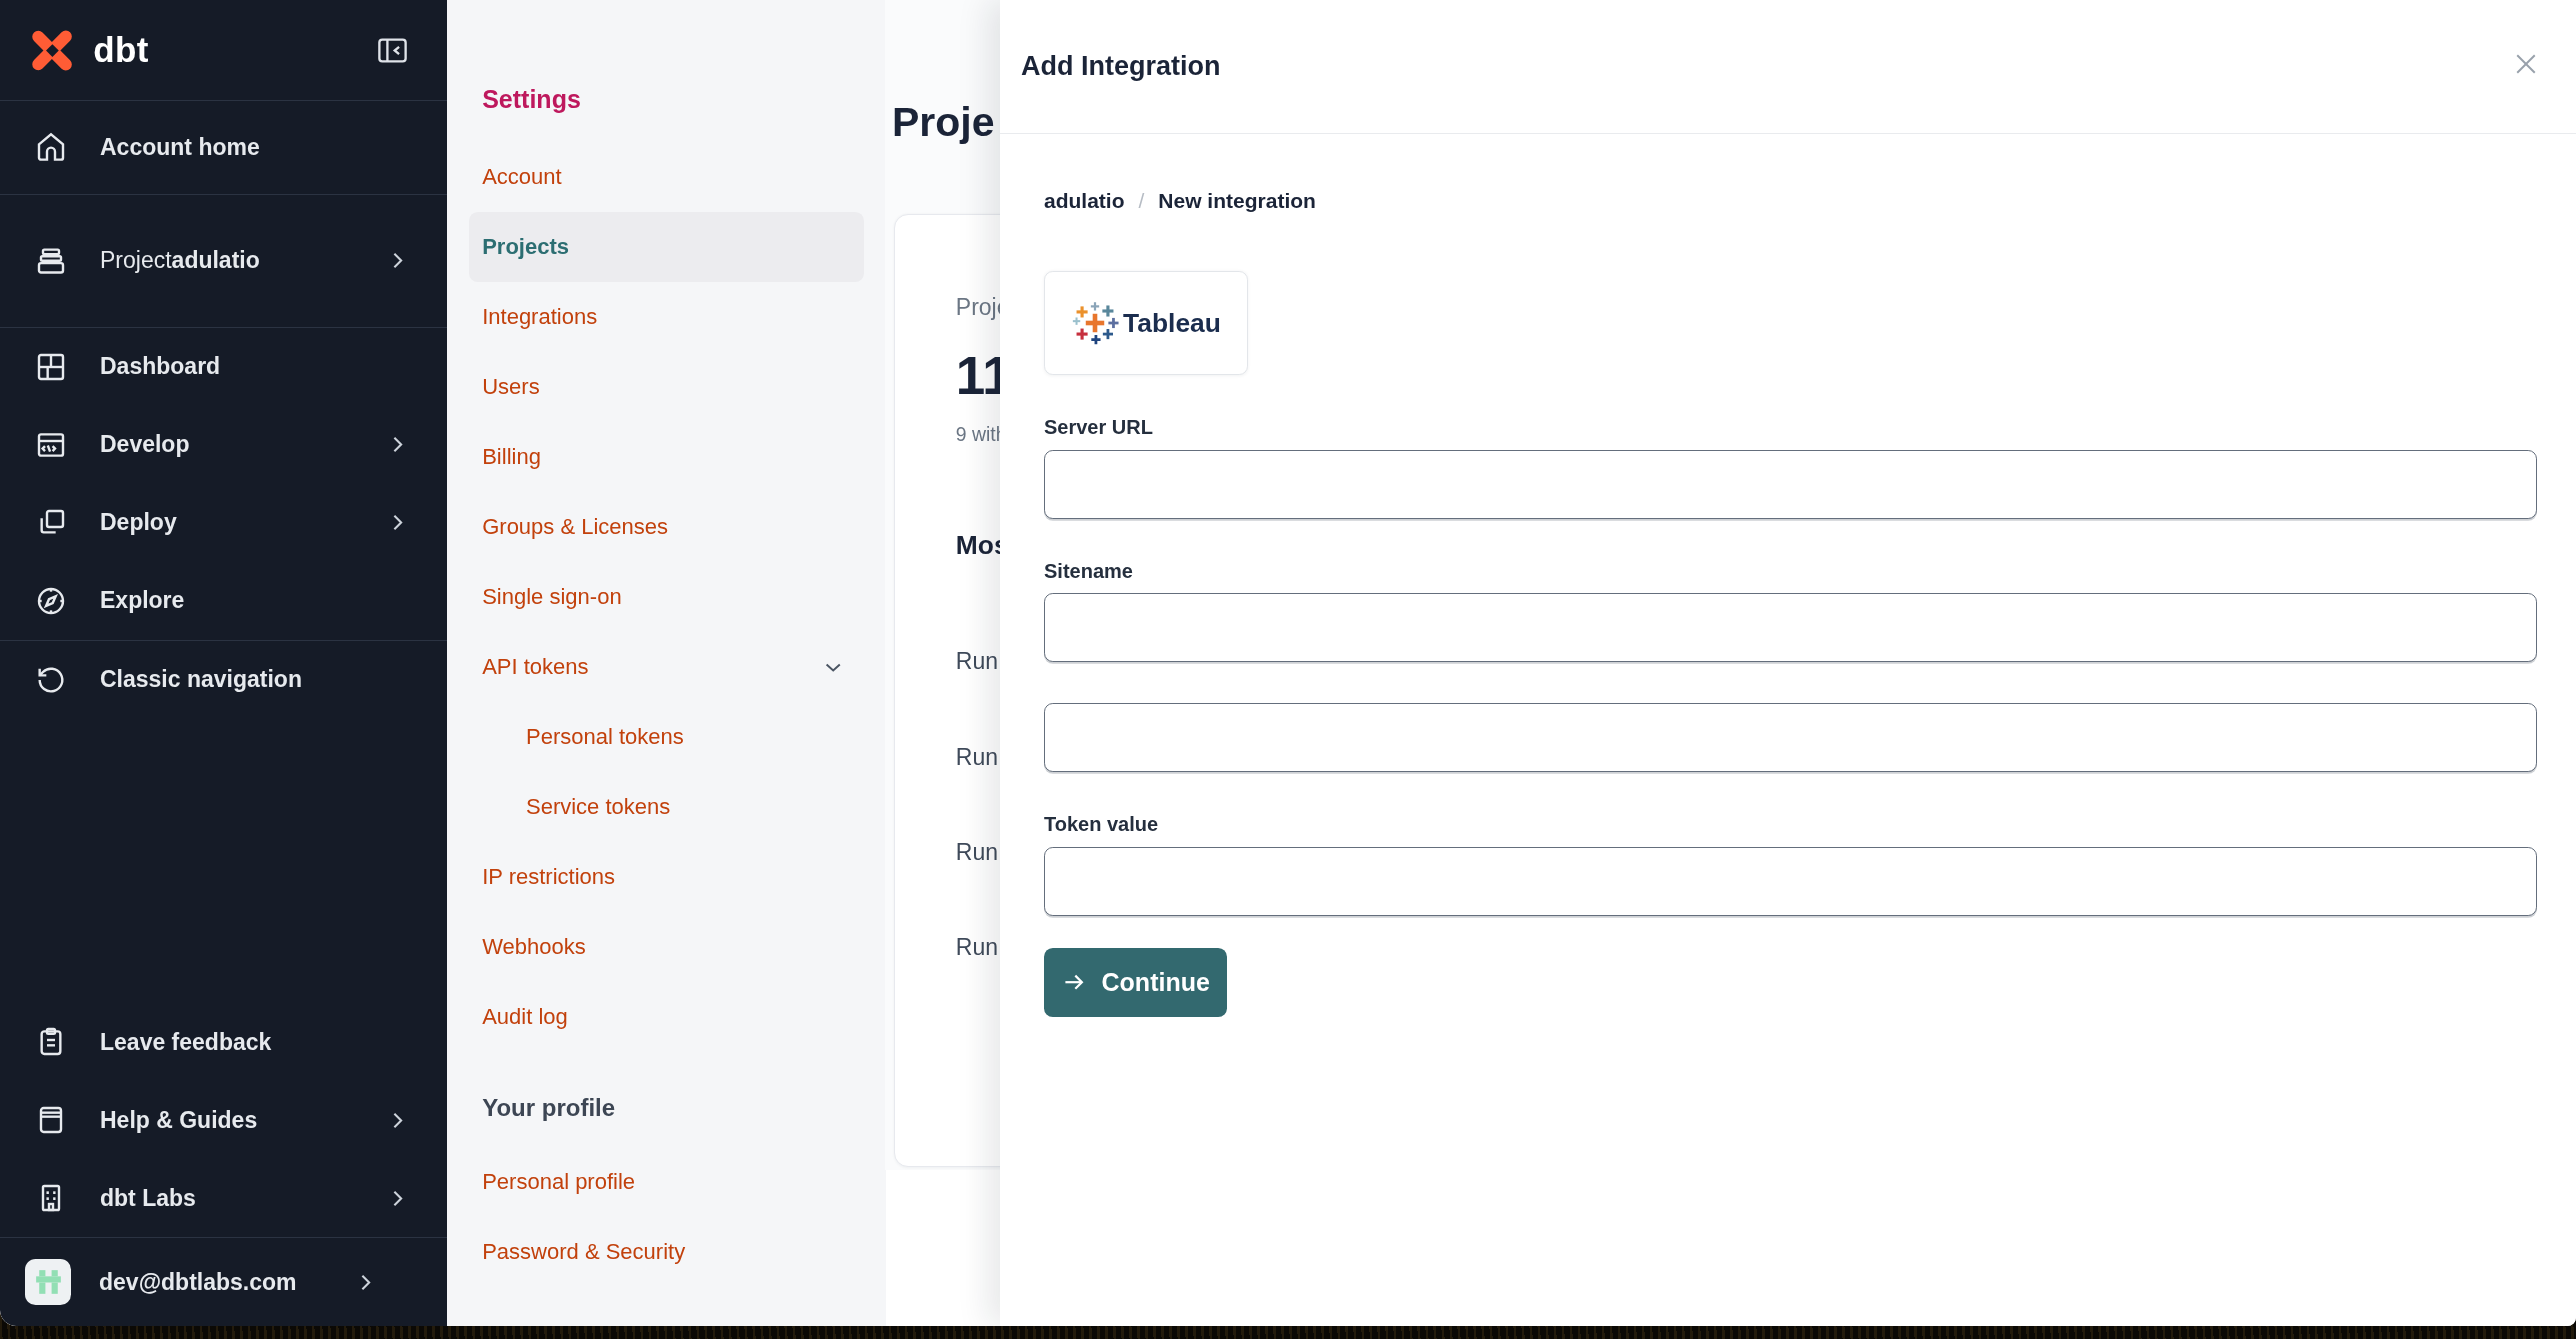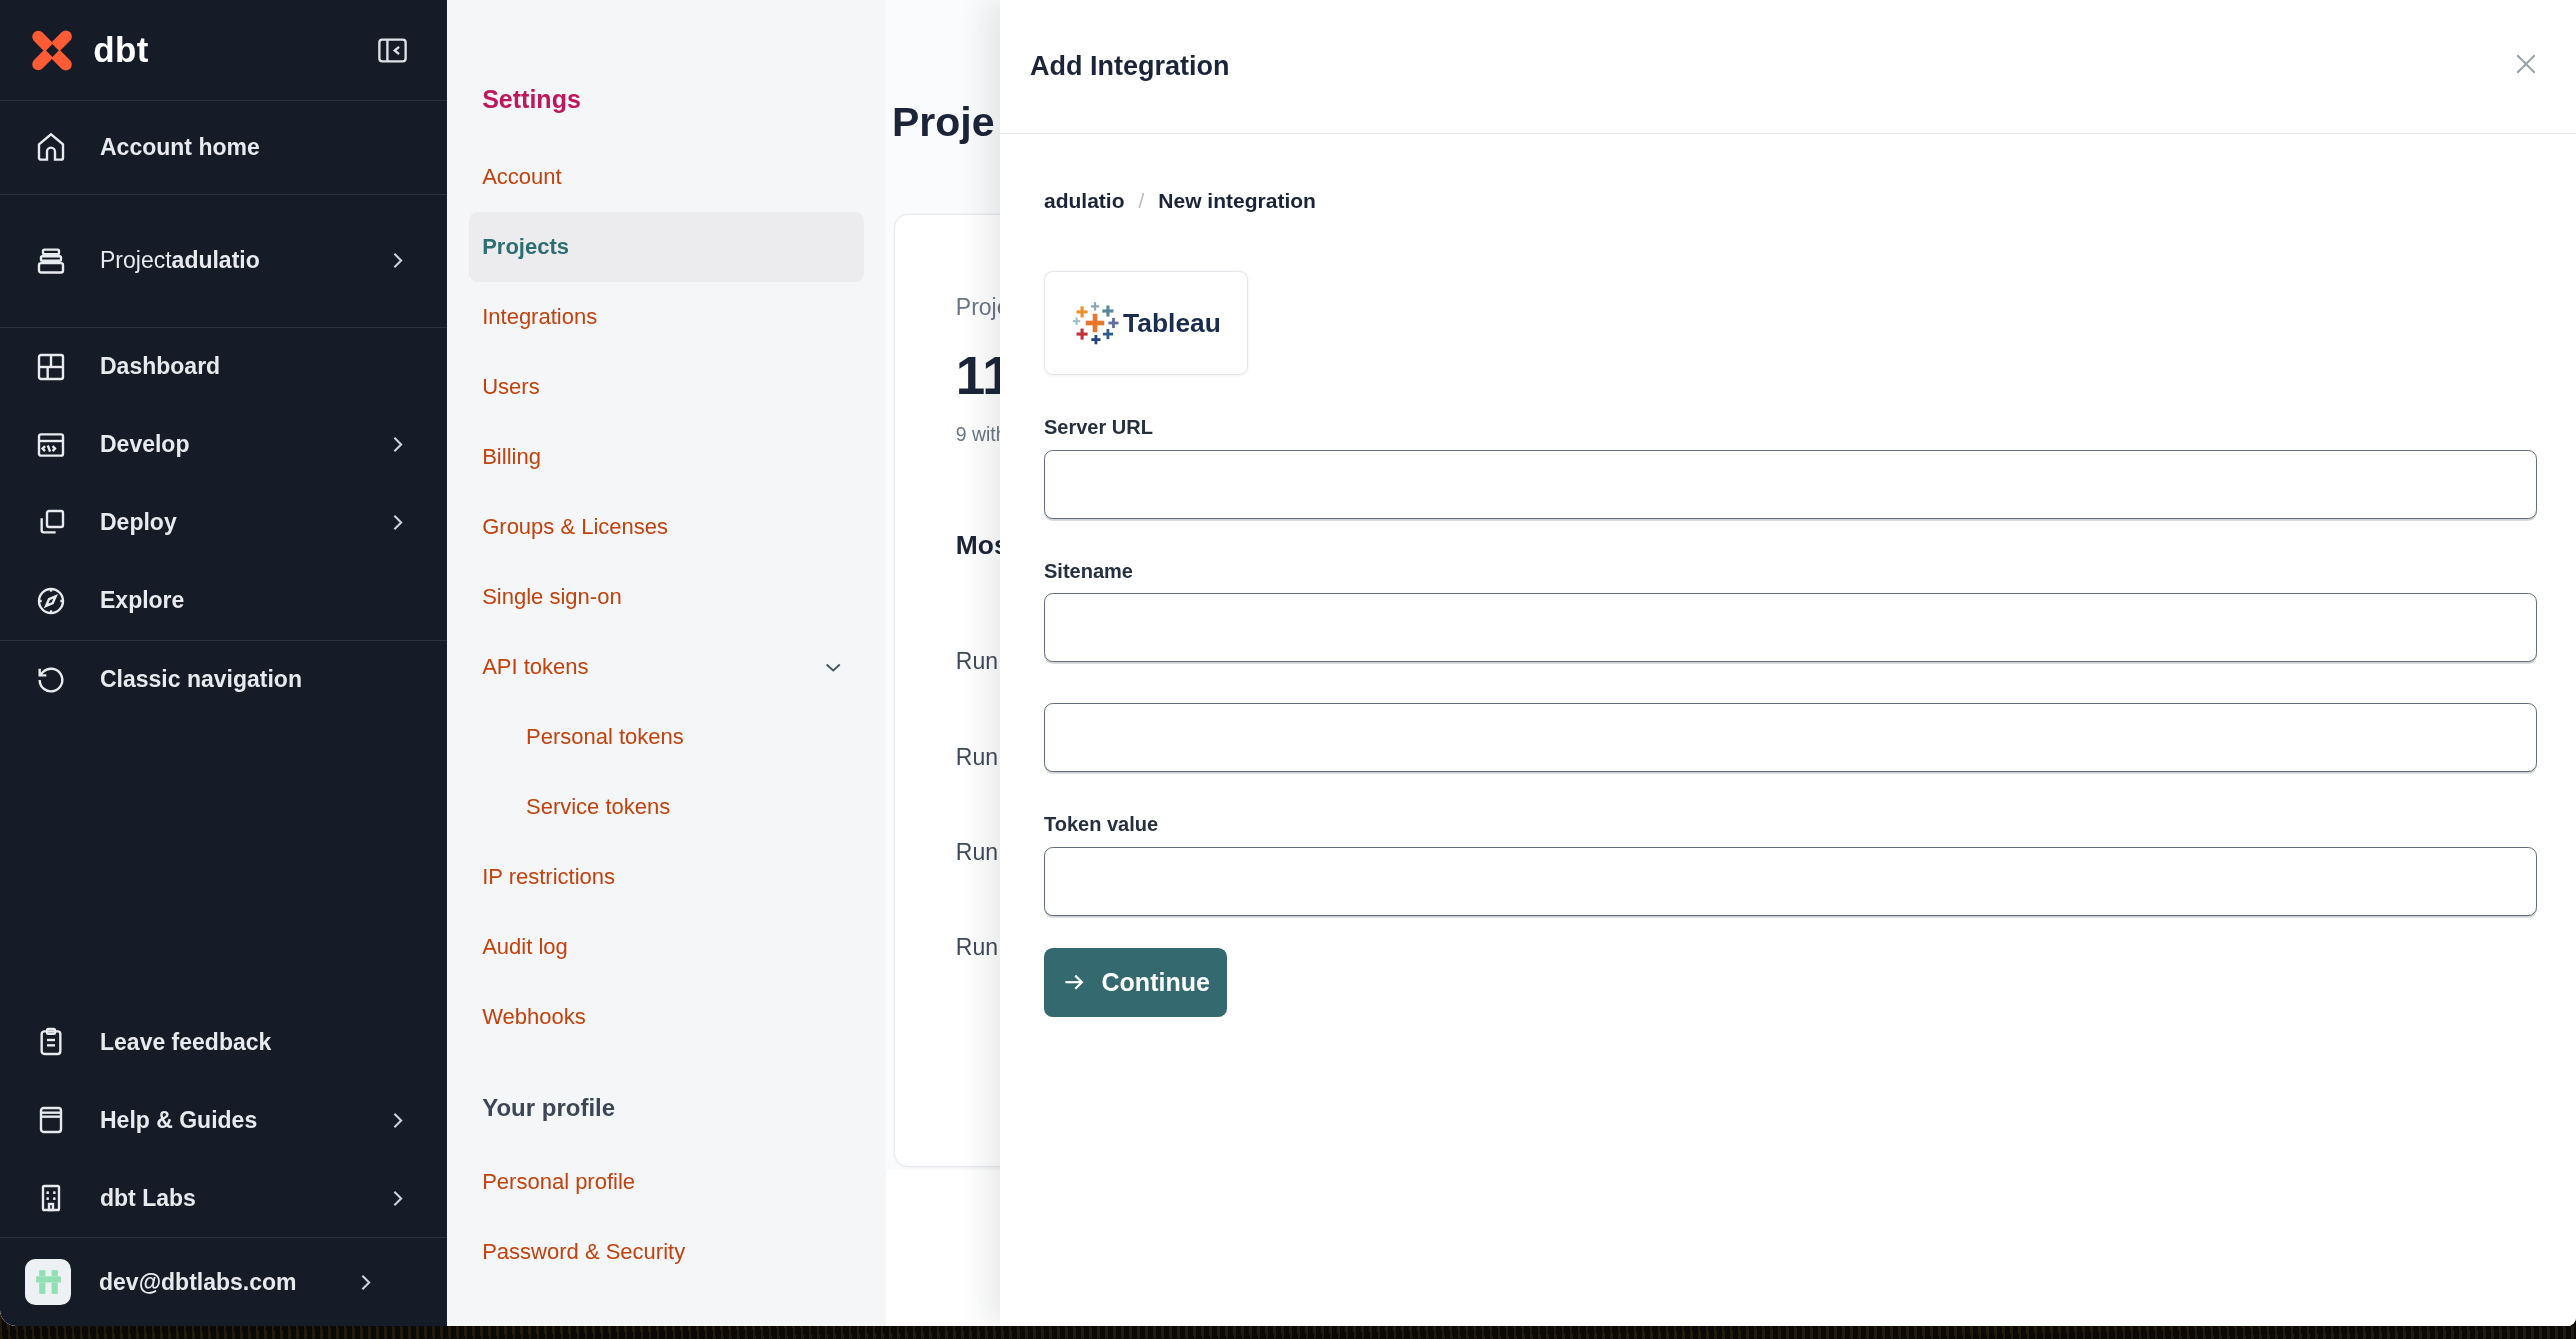--- a/index.html
+++ b/index.html
@@ -70,21 +70,21 @@
   .t-big{ font-size:53px; font-weight:800; color:#1b2438;}
   .t-sub{ font-size:19.4px; color:#6b7684;}
   .t-section{ font-size:26.4px; font-weight:800; color:#1b2438;}
   .t-run{ font-size:23px; color:#3f4a5a;}
   .search-box{ position:absolute; left:63px; top:62px; width:229px; height:79px; border:1.8px solid #596273; border-radius:10.6px; background:#fff; display:flex; align-items:center; padding-left:12.3px; color:#4a5568;}
   
   .modal{
     position:absolute; left:1000px; top:0; width:1576px; height:1326px;
     background:#ffffff; box-shadow:-12.3px 0 30px rgba(15,25,40,.10);
   }
-  .modal-header{ height:134px; position:relative; display:flex; align-items:center; padding:0 39px 0 30px; border-bottom:1.8px solid #e9ebee;}
+  .modal-header{ height:134px; position:relative; display:flex; align-items:center; padding:0 39px 0 21px; border-bottom:1.8px solid #e9ebee;}
   .modal-title{ font-size:27px; font-weight:700; color:#1b2438;}
   .close-btn{ position:absolute; right:35px; top:49px; background:none; border:none; cursor:pointer; color:#98a1ab;}
   .modal-body{ padding:55px 39px 0 44px; width:1537px;}
   .breadcrumb{ display:flex; align-items:center; gap:14px; font-size:21px; font-weight:700; color:#1b2438; margin-bottom:58px;}
   .breadcrumb .sep{ color:#b6bcc4; font-weight:400;}
   .provider-card{
     width:204px; height:104px; border:1.8px solid #e3e6ea; border-radius:8.8px; background:#fff;
     box-shadow:0 0.9px 3.5px rgba(20,30,50,.06); display:flex; align-items:center; justify-content:center; gap:4px; cursor:pointer;
   }
   .provider-name{ font-size:26.4px; font-weight:700; color:#1b2d4e;}
@@ -307,24 +307,24 @@
       <li class="set-item sub">
           <span>Personal tokens</span>
         </li>
       <li class="set-item sub">
           <span>Service tokens</span>
         </li>
       <li class="set-item">
           <span>IP restrictions</span>
         </li>
       <li class="set-item">
+          <span>Webhooks</span>
+        </li>
+      <li class="set-item">
           <span>Audit log</span>
-        </li>
-      <li class="set-item">
-          <span>Webhooks</span>
         </li>
     </ul>
     <h3 class="profile-title">Your profile</h3>
     <ul class="set-list">
       <li class="set-item">
           <span>Personal profile</span>
         </li>
       <li class="set-item">
           <span>Password &amp; Security</span>
         </li>

